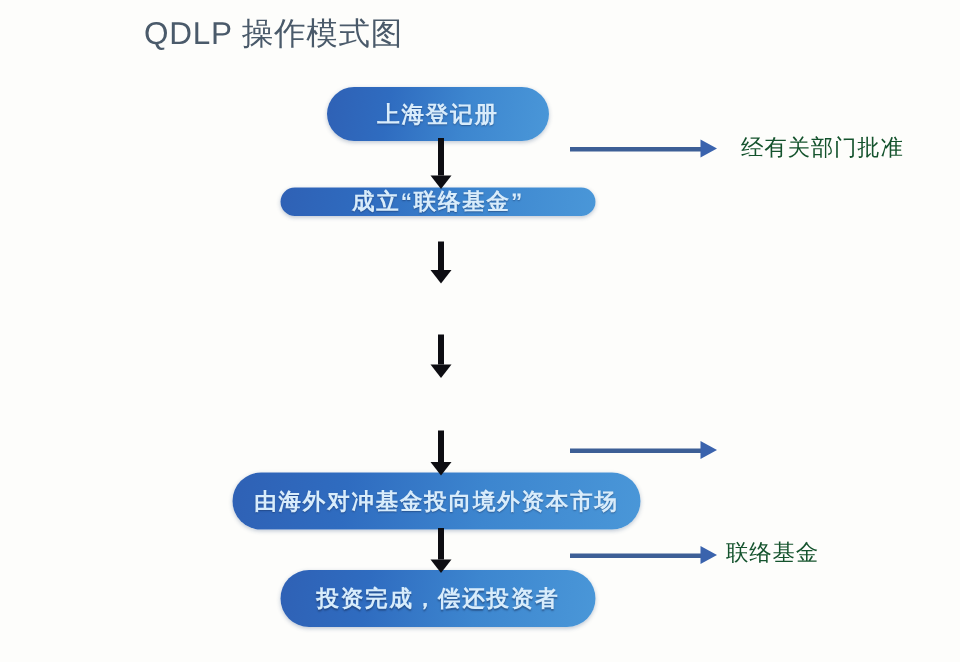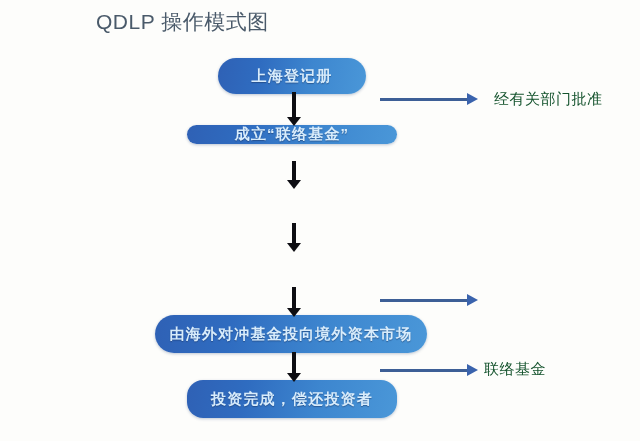--- a/index.html
+++ b/index.html
@@ -59,21 +59,21 @@
   
   .box-med   { left: 165px; width: 210px; height: 38px; }
   
   .box-wide  { left: 133px; width: 272px; height: 38px; }
 
   #box-1 { top: 58px;  }
   #box-2 { top: 125px; left: 165px; width: 210px; }
   #box-3 { top: 187px; }
   #box-4 { top: 250px; }
   #box-5 { top: 315px; }
-  #box-6 { top: 380px; border-radius: 16px; }
+  #box-6 { top: 380px; }
 
   
   .vconn {
     position: absolute;
     left: 265px;
     width: 14px;
   }
   .vconn .stem {
     position: absolute;
     left: 5px;

